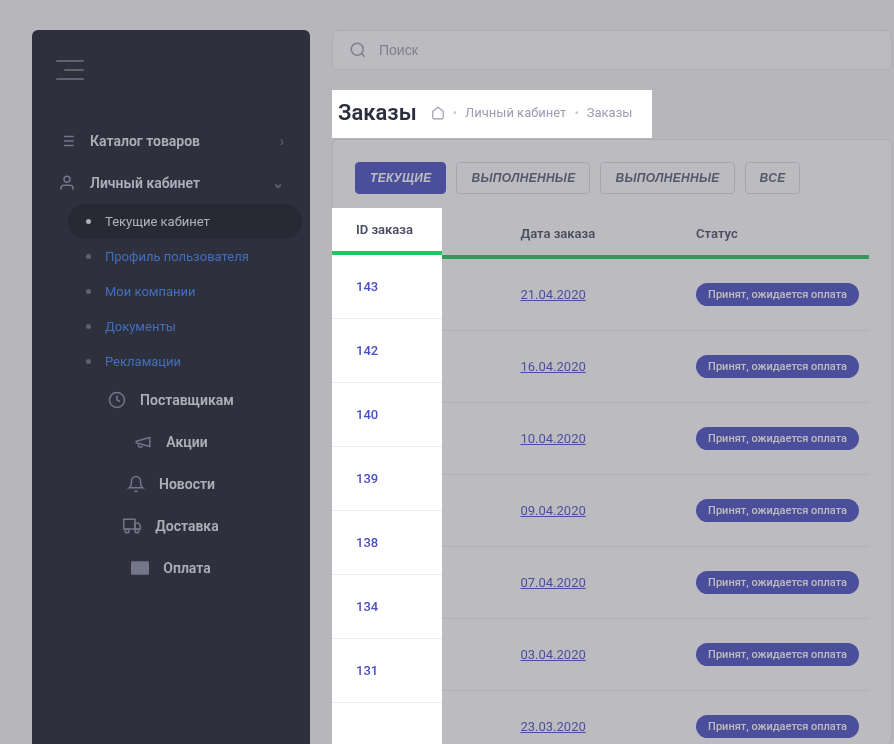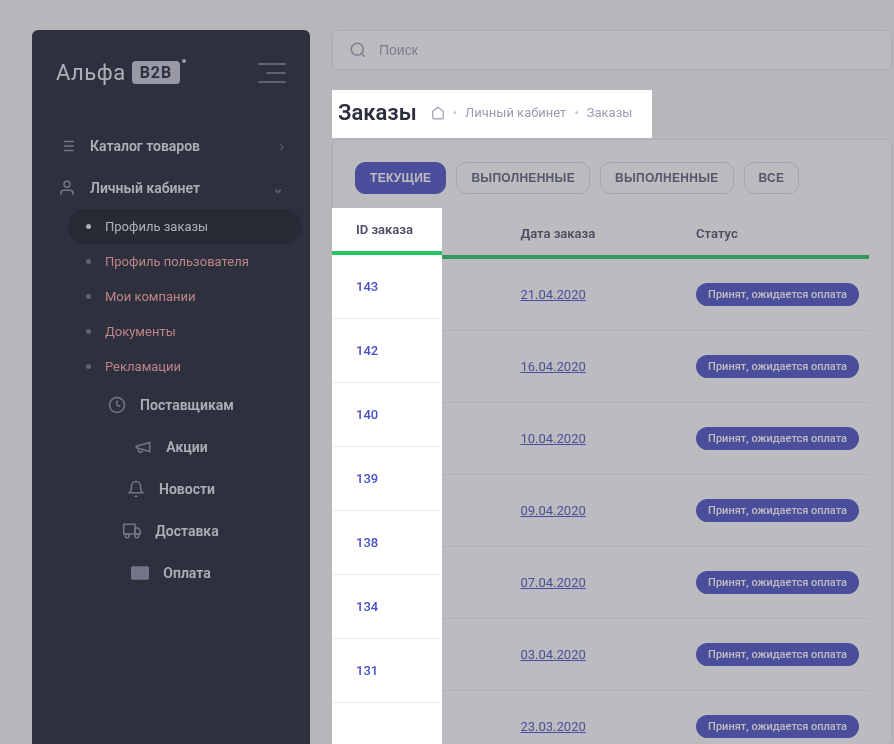--- a/index.html
+++ b/index.html
@@ -25,40 +25,40 @@
   .menu-toggle span:nth-child(1){width:100%}
   .menu-toggle span:nth-child(2){width:70%}
   .menu-toggle span:nth-child(3){width:100%}
 
   .nav { padding: 20px 8px 0 8px; }
   .nav-item { display:flex; align-items:center; gap:14px; padding: 12px 18px; font-size: 14px; color:#c5c7d3; cursor:pointer; border-radius:6px;justify-content:center; }
   .nav-item.bold { font-weight:600; color:#e8e9f0; }
   .nav-item .nav-icon { width:18px; height:18px; display:flex; align-items:center; justify-content:center; flex-shrink:0; }
   .nav-item .chev { margin-left:auto; color:#6a6e85; font-size:14px; }
   .subnav { padding-left: 28px; }
-  .sub-item { display:flex; align-items:center; gap:14px; padding:10px 18px; font-size:13px; color:#fca5a5; cursor:pointer; border-radius:20px; }
+  .sub-item { display:flex; align-items:center; gap:14px; padding:10px 18px; font-size:13px; color:#3b82f6; cursor:pointer; border-radius:20px; }
   .sub-item.active { background:#10121f; color:#e8e9f0; }
   .sub-item .dot { width:5px;height:5px;border-radius:50%;background:#6a6e85;flex-shrink:0; }
   .sub-item.active .dot { background:#e8e9f0; }
 
   
   .main { position:absolute; left:332px; top:30px; right:2px; bottom:0; z-index:10; }
   .search-wrap { background:#fff; border:1px solid #e4e5ec; border-radius:6px; padding:10px 16px; display:flex; align-items:center; gap:12px; color:#9a9cb0; margin-bottom:18px; }
   .search-wrap input { border:none; outline:none; font-size:14px; color:#333; flex:1; background:transparent; }
   .search-wrap input::placeholder { color:#9a9cb0; }
 
   .page-head { display:flex; align-items:center; gap:14px; padding: 8px 0 18px 2px; }
   .page-title { font-size:22px; font-weight:600; color:#2c2e3e; }
   .crumbs { display:flex; align-items:center; gap:8px; font-size:13px; color:#9a9cb0; }
   .crumbs .sep { color:#c5c7d3; }
   .crumbs a { color:#9a9cb0; text-decoration:none; }
 
   .card { background:#fff; border:1px solid #e4e5ec; border-radius:6px; padding:22px 22px 0 22px; height: 606px; overflow:hidden; }
   .tabs { display:flex; gap:10px; margin-bottom:18px; }
-  .tab { border:1px solid #d9dae5; background:#fff; color:#5a5d75; font-size:12px; font-weight:600; padding:8px 14px; border-radius:10px; cursor:pointer; letter-spacing:0.3px; }
+  .tab { border:1px solid #d9dae5; background:#fff; color:#5a5d75; font-size:12px; font-weight:600; padding:8px 14px; border-radius:4px; cursor:pointer; letter-spacing:0.3px;font-style:italic; }
   .tab.active { background:#4a4fc4; border-color:#4a4fc4; color:#fff; }
 
   table { width:100%; border-collapse:collapse; }
   th { text-align:left; font-size:13px; font-weight:600; color:#4b4d63; padding:14px 10px; border-bottom:4px solid #22c55e; }
   td { font-size:13px; padding:24px 10px; border-bottom:1px solid #ececf3; vertical-align:middle; }
   td.idcell { color:#4a4fc4; font-weight:500; }
   td.datecell { color:#4a4fc4;text-decoration:underline; }
   .badge { display:inline-block; background:#4a4fc4; color:#fff; font-size:11px; font-weight:500; padding:5px 12px; border-radius:14px; white-space:nowrap; }
 
   
@@ -66,24 +66,20 @@
   .hl-idcol table th { padding:14px 0 14px 24px; }
   .hl-idcol table td { padding:24px 0 24px 24px; }
 
   svg { display:block; }
 </style>
 </head>
 <body>
 
 <aside class="sidebar">
   <div class="sidebar-top">
-    <div class="brand">
-      <span class="brand-text">Альфа</span>
-      <span class="brand-badge">B2B</span>
-    </div>
     <div class="menu-toggle">
         <span></span>
         <span></span>
         <span></span>
       </div>
   </div>
 
   <nav class="nav">
     <div class="nav-item bold">
       <span class="nav-icon">
@@ -107,21 +103,21 @@
             <circle cx="12" cy="7" r="4"></circle>
           </svg>
       </span>
       <span>Личный кабинет</span>
       <span class="chev">⌄</span>
     </div>
 
     <div class="subnav">
       <div class="sub-item active">
           <span class="dot"></span>
-          <span>Профиль заказы</span>
+          <span>Текущие кабинет</span>
         </div>
       <div class="sub-item">
           <span class="dot"></span>
           <span>Профиль пользователя</span>
         </div>
       <div class="sub-item">
           <span class="dot"></span>
           <span>Мои компании</span>
         </div>
       <div class="sub-item">

